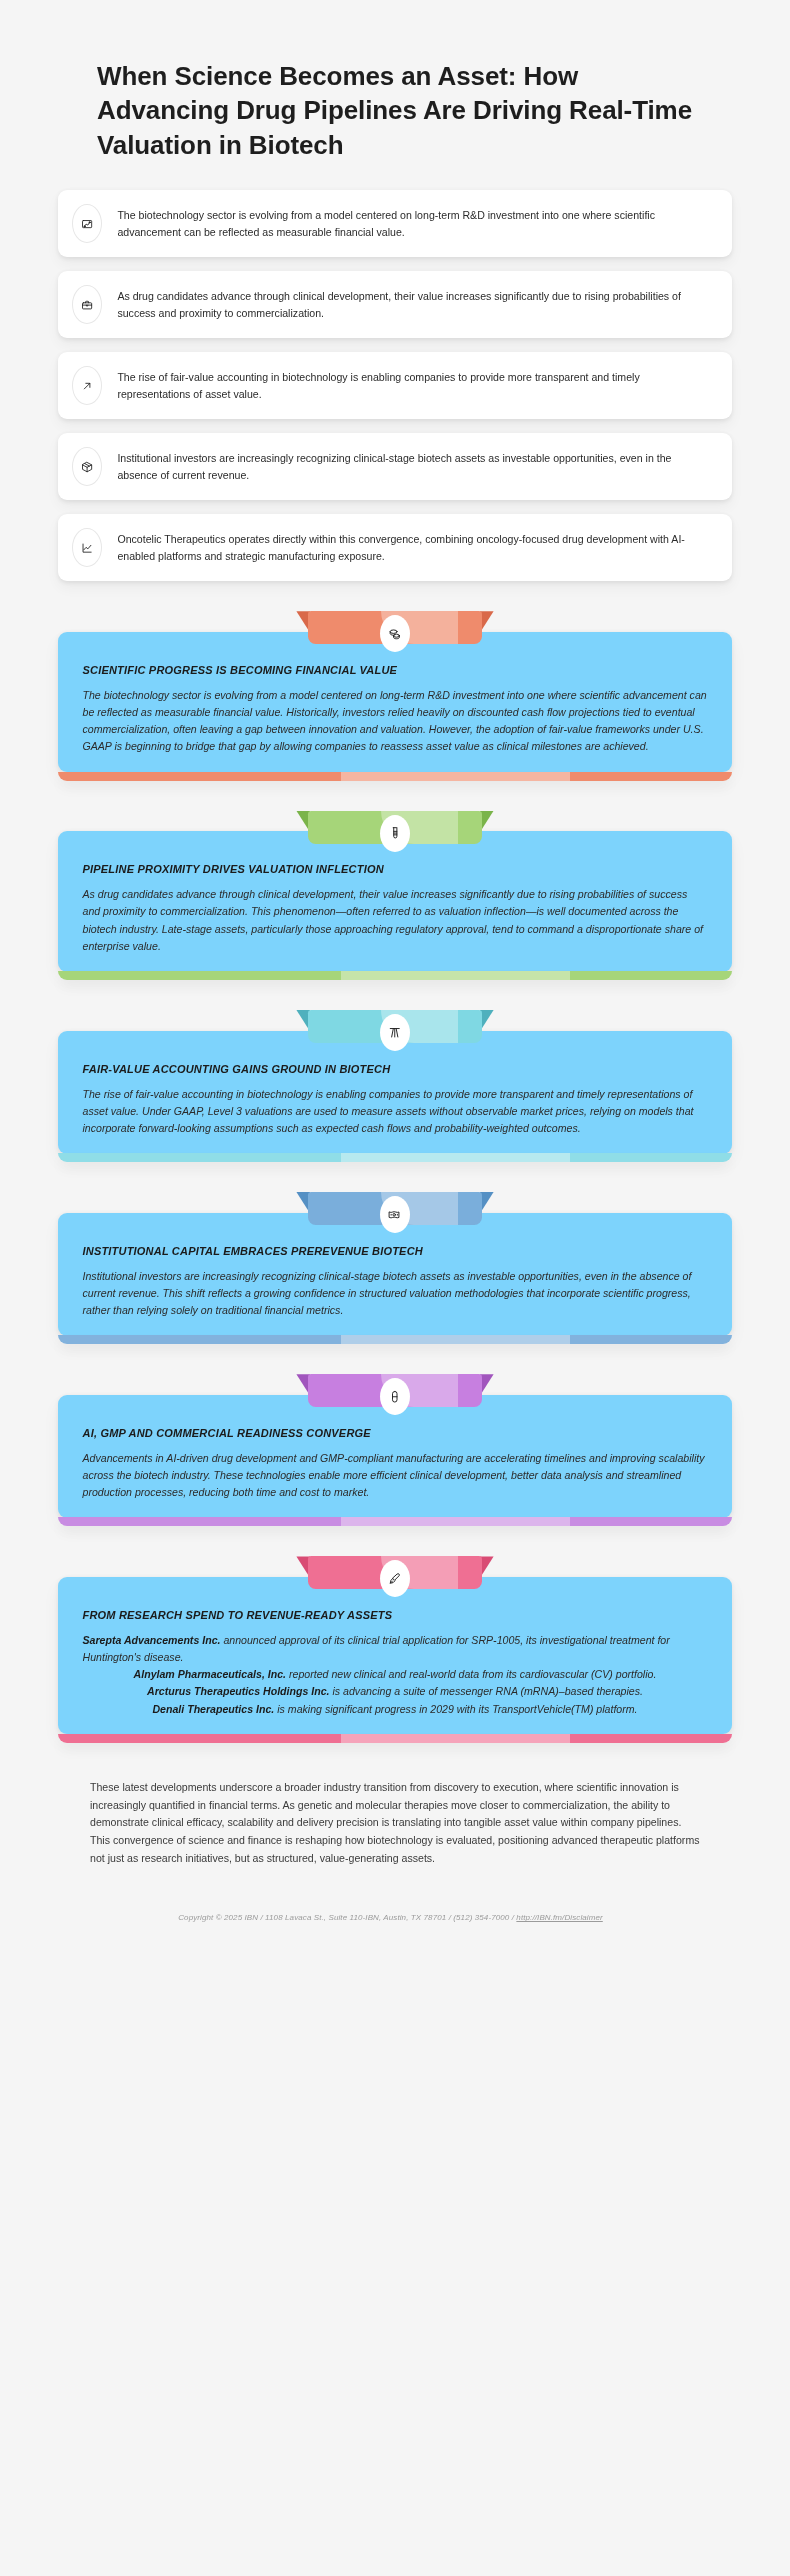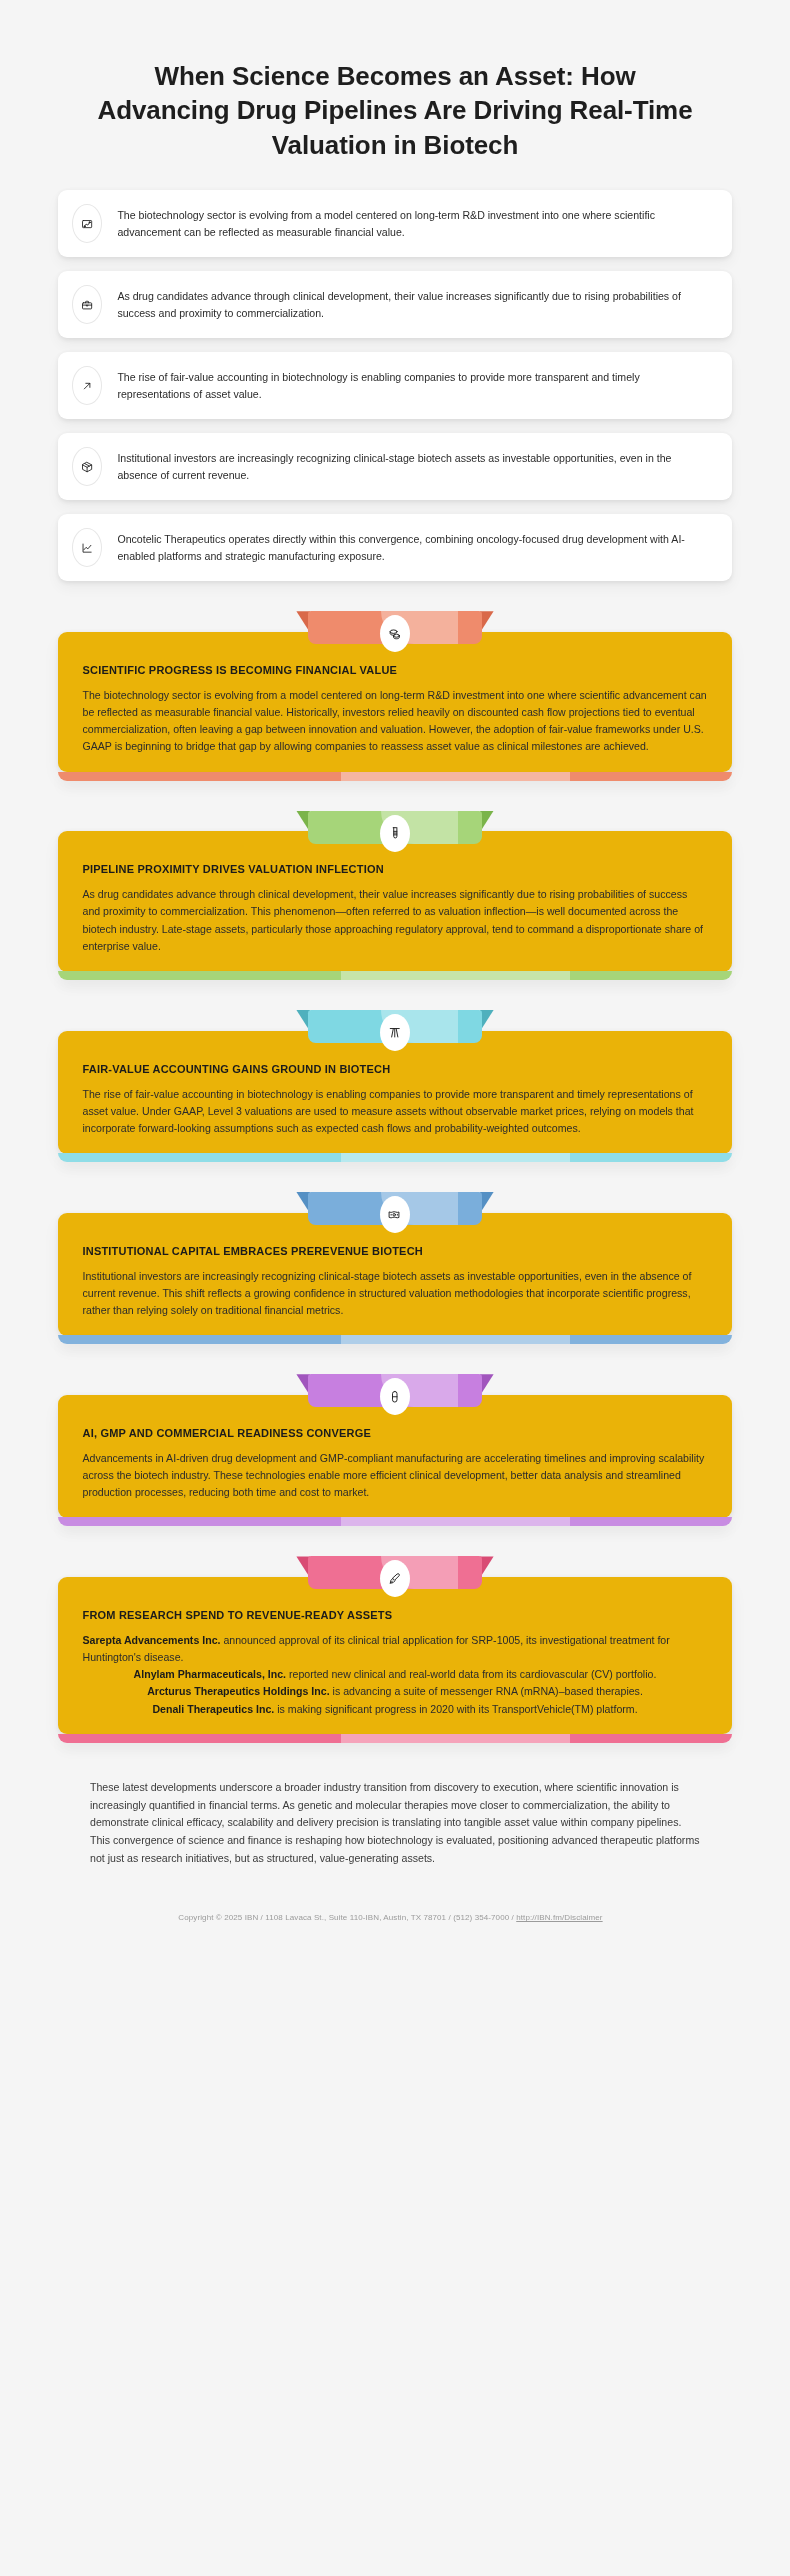--- a/index.html
+++ b/index.html
@@ -13,21 +13,21 @@
 
   .page { width: 790px; margin: 0 auto; position: relative; }
 
   
   .title-wrap { padding: 59px 97px 22px 97px; }
   .title {
     font-size: 26px;
     line-height: 1.32;
     font-weight: bold;
     color: #1e1e1e;
-    text-align: center;
+    text-align: left;
     letter-spacing: -0.1px;
   }
 
   
   .summary { padding: 6.4px 58px 0 58px; }
   .sum-card {
     background: #ffffff;
     border-radius: 9px;
     box-shadow: 0 1.3px 4.5px rgba(0,0,0,0.075), 0 6.4px 14px rgba(0,0,0,0.045);
     display: flex;
@@ -103,26 +103,27 @@
     background: #ffffff;
     display: flex;
     align-items: center;
     justify-content: center;
     z-index: 5;
   }
   .ribbon .medal svg { width: 13.5px; height: 13.5px; display: block; }
 
   .card {
     position: relative;
-    background: #eab308;
+    background: #7dd3fc;
     border-radius: 9px;
     box-shadow: 0 1.9px 5.1px rgba(0,0,0,0.07), 0 9px 16.7px rgba(0,0,0,0.05);
     padding: 32px 24.5px 16.7px 24.5px;
     z-index: 2;
     overflow: hidden;
+    font-style: italic;
   }
   .card h2 {
     font-size: 11px;
     font-weight: bold;
     letter-spacing: 0.2px;
     color: #1b1b1b;
     margin-bottom: 11px;
     text-transform: uppercase;
   }
   .card p {
@@ -157,20 +158,21 @@
     color: #3a3a3a;
   }
 
   
   .footer {
     padding: 39px 9px 23px 0;
     text-align: center;
     font-size: 8px;
     color: #9b9b9b;
     letter-spacing: 0.1px;
+    font-style: italic;
   }
   .footer a { color: #9b9b9b; text-decoration: underline; }
 </style>
 </head>
 <body>
 
 <div class="page">
 
   <div class="title-wrap">
     <h1 class="title">When Science Becomes an Asset: How Advancing Drug Pipelines Are Driving Real-Time Valuation in Biotech</h1>
@@ -369,21 +371,21 @@
               <path d="M8.4 11.6 5.2 14.8 4 20l5.2-1.2 3.2-3.2" fill="none" stroke="#1f1f1f" stroke-width="1.7" stroke-linecap="round" stroke-linejoin="round"></path>
               <path d="M4.4 19.6 8 16" fill="none" stroke="#1f1f1f" stroke-width="1.7" stroke-linecap="round" stroke-linejoin="round"></path>
             </svg>
           </span>
     </div>
         <div class="card">
      <h2>FROM RESEARCH SPEND TO REVENUE-READY ASSETS</h2>
      <p><span class="bold">Sarepta Advancements Inc.</span><span> announced approval of its clinical trial application for SRP-1005, its investigational treatment for Huntington's disease.</span></p>
           <p><span class="bold">Alnylam Pharmaceuticals, Inc.</span><span> reported new clinical and real-world data from its cardiovascular (CV) portfolio.</span></p>
           <p><span class="bold">Arcturus Therapeutics Holdings Inc.</span><span> is advancing a suite of messenger RNA (mRNA)–based therapies.</span></p>
-          <p><span class="bold">Denali Therapeutics Inc.</span><span> is making significant progress in 2020 with its TransportVehicle(TM) platform.</span></p>
+          <p><span class="bold">Denali Therapeutics Inc.</span><span> is making significant progress in 2029 with its TransportVehicle(TM) platform.</span></p>
    </div>
    <div class="footbar" style="background:#ef6f93">
           <span class="fhl"></span>
         </div>
       </div>
     </div>
 
   <div class="conclusion">These latest developments underscore a broader industry transition from discovery to execution, where scientific innovation is increasingly quantified in financial terms. As genetic and molecular therapies move closer to commercialization, the ability to demonstrate clinical efficacy, scalability and delivery precision is translating into tangible asset value within company pipelines. This convergence of science and finance is reshaping how biotechnology is evaluated, positioning advanced therapeutic platforms not just as research initiatives, but as structured, value-generating assets.</div>
 
   <div class="footer">

